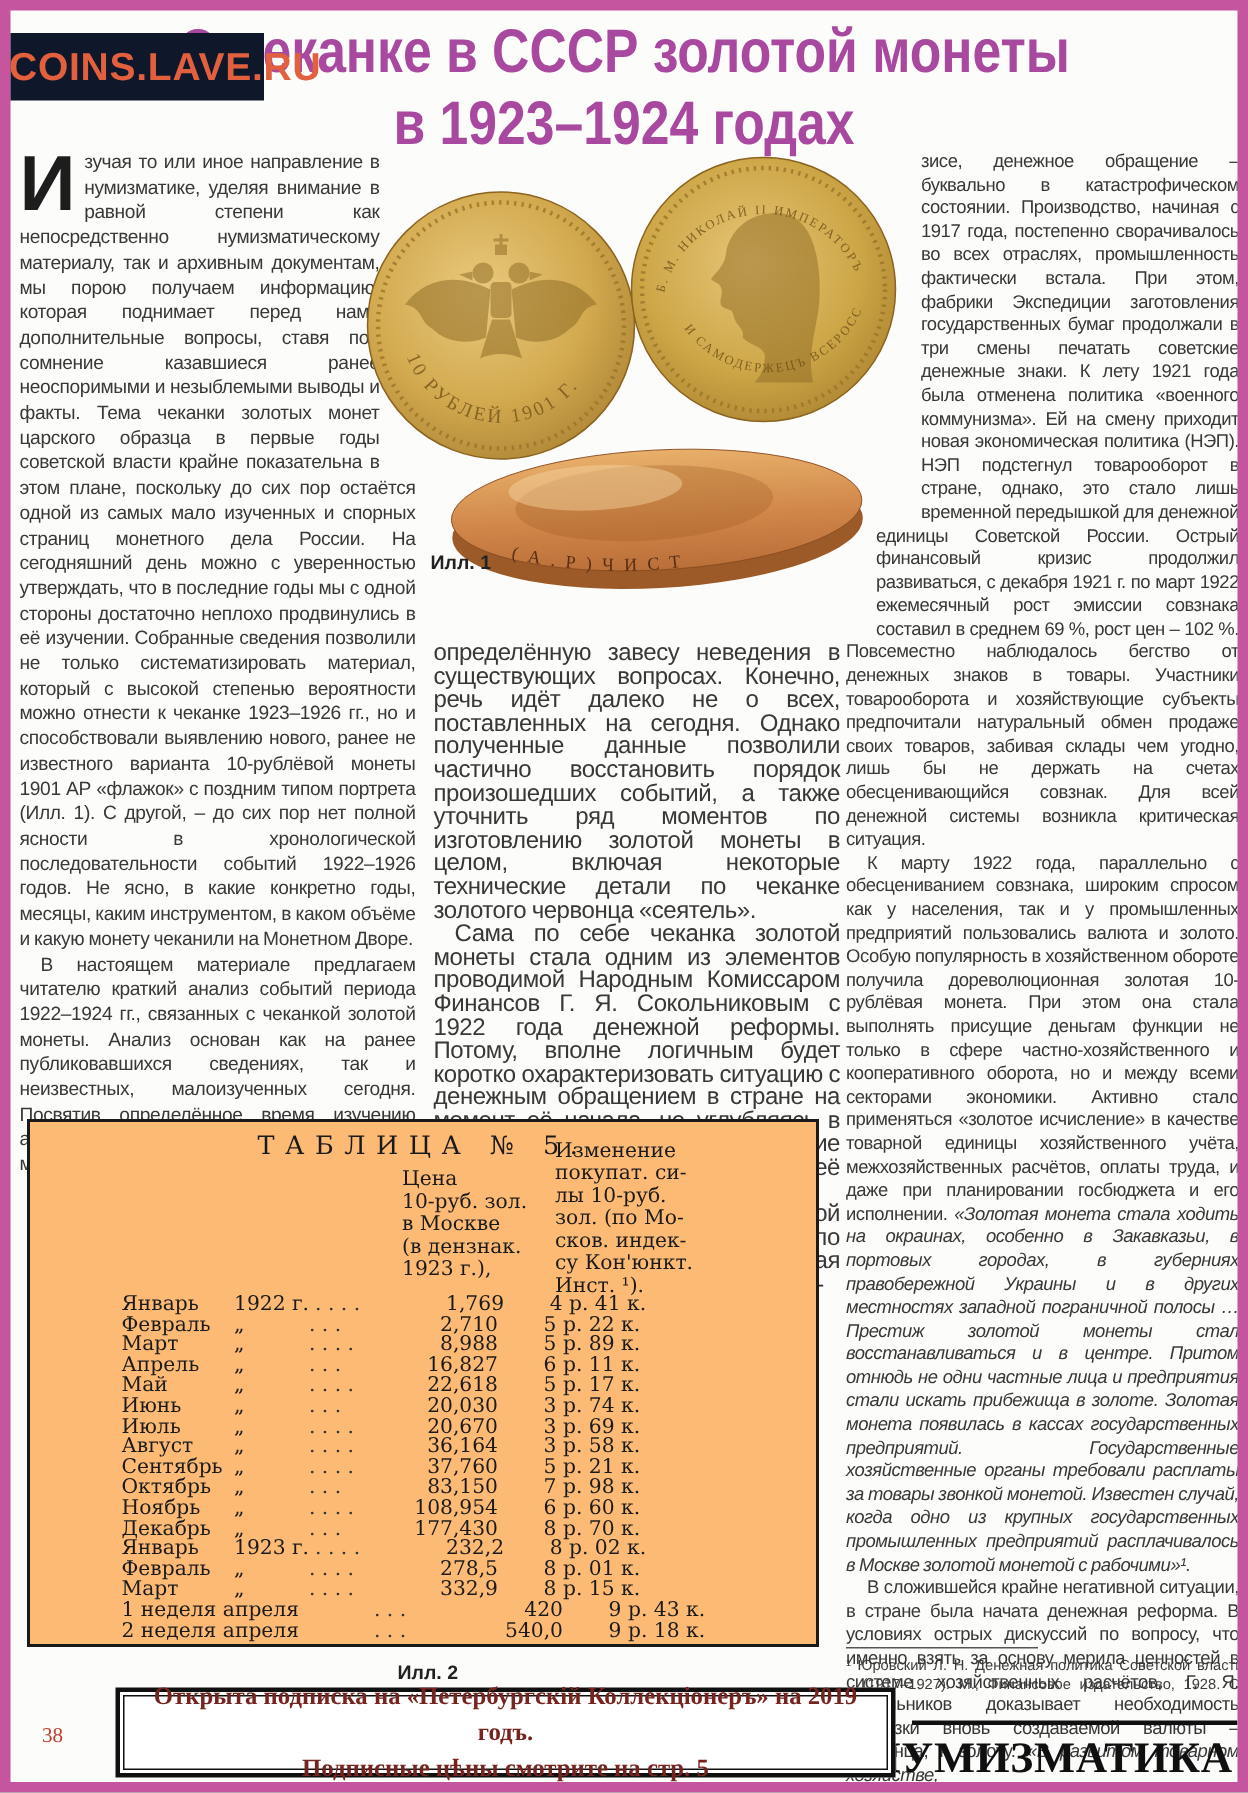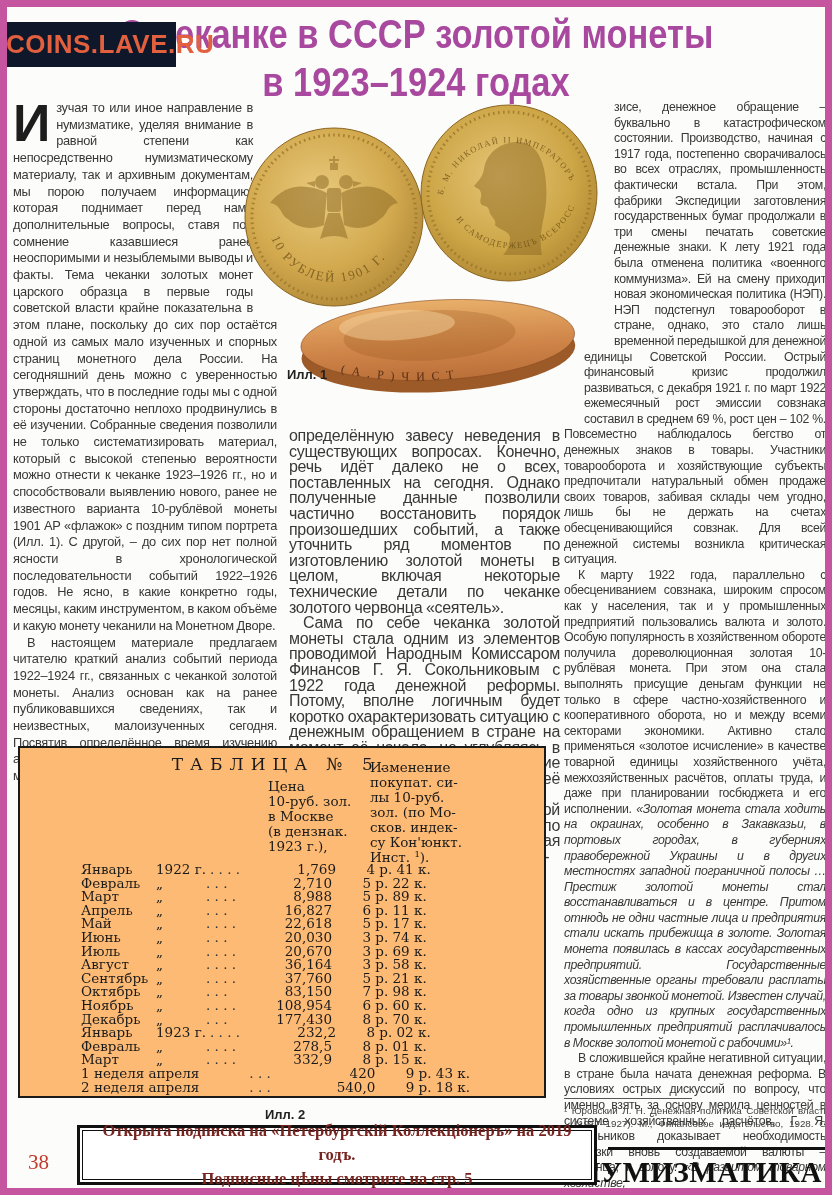--- a/index.html
+++ b/index.html
@@ -52,21 +52,21 @@
   .c-price{flex:0 0 68px; text-align:right;}
   .c-change{margin-left:22px; display:flex;}
   .c-change .rub{display:inline-block; width:17px; text-align:right;}
   #ill2{left:258px; top:1100px;}
   
   .fn-rule{position:absolute; left:557px; top:1091px; width:128px; height:1px; background:#555; z-index:1;}
   .footnote{position:absolute; left:557px; top:1098px; width:265px; font-size:9.8px; line-height:12.5px;
         color:#3c3c3c; text-align:justify; padding-left:11px; text-indent:-11px; box-sizing:border-box; z-index:1;}
   
   .pagenum{position:absolute; left:21px; top:1143px; font-family:"Liberation Serif",serif;
-        font-size:21px; color:#c23b2e; z-index:2;}
+        font-size:14px; color:#c23b2e; z-index:2;}
   .subbox{position:absolute; left:70px; top:1118px; width:520px; height:60px; border:3px solid #101010;
         padding:2px; box-sizing:border-box; background:#fff; z-index:3;}
   .subbox-inner{border:1px solid #101010; width:100%; height:100%; box-sizing:border-box; text-align:center;
         font-family:Liberation Serif, serif; font-weight:bold; color:#76241f; font-size:16.5px; line-height:24px;
         display:flex; flex-direction:column; justify-content:center;}
   .rubric-line{position:absolute; left:601px; top:1140px; width:217px; height:3px; background:#101010; z-index:2;}
   .rubric{position:absolute; right:3px; top:1149px; font-family:"Liberation Serif",serif; font-weight:bold;
         font-size:29px; letter-spacing:0.5px; color:#101010; z-index:2;}
 </style>
 </head>

